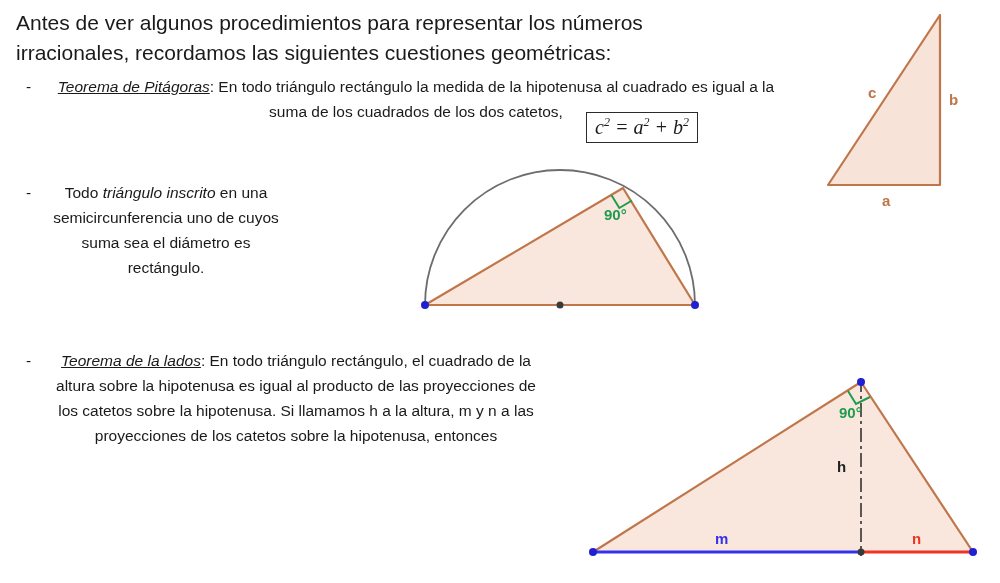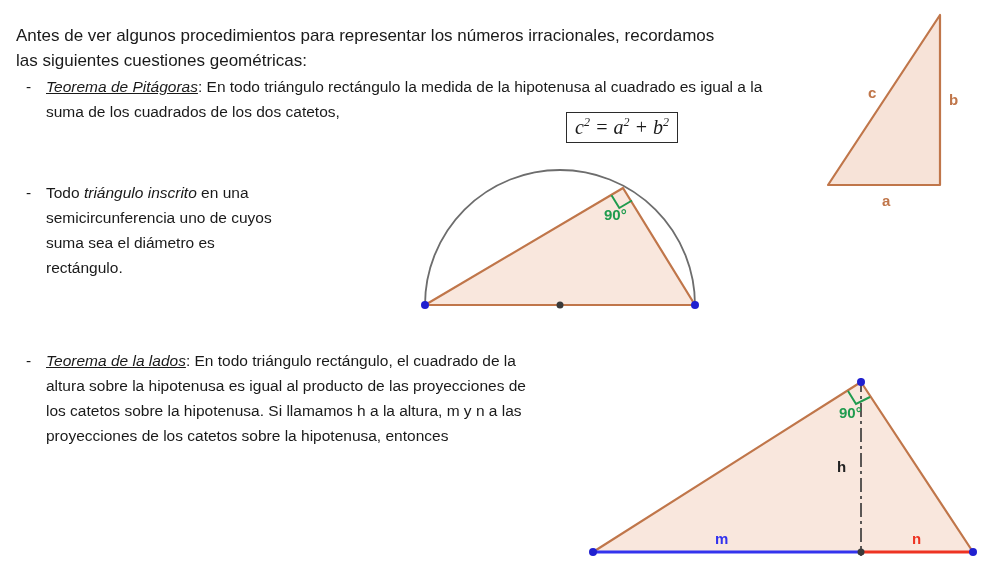--- a/index.html
+++ b/index.html
@@ -17,38 +17,39 @@
   }
   .page {
     position: absolute;
     left: 0; top: 0;
     width: 1000px;
     height: 583px;
   }
   .intro {
     position: absolute;
     left: 16px;
-    top: 24px;
+    top: 8px;
     width: 720px;
-    font-size: 17px;
+    font-size: 21px;
     line-height: 1.45;
   }
   .bullet {
     position: absolute;
     display: flex;
     font-size: 15.5px;
     line-height: 1.62;
   }
   .dash {
     width: 20px;
     flex: 0 0 20px;
     text-align: left;
   }
   .btext {
     flex: 1;
+    text-align: center;
   }
   .u-ital {
     font-style: italic;
     text-decoration: underline;
   }
   .ital {
     font-style: italic;
   }
   #bullet1 { left: 26px; top: 74px; width: 760px; }
   #bullet2 { left: 26px; top: 180px; width: 260px; }
@@ -57,20 +58,21 @@
   .formula-box {
     display: inline-block;
     border: 1px solid #2b2b2b;
     padding: 2px 8px 3px 8px;
     font-family: "Liberation Serif", serif;
     font-size: 20px;
     font-style: italic;
     vertical-align: middle;
     white-space: nowrap;
     background: #fff;
+    margin-left: 20px;
   }
   .formula-box sup {
     font-size: 12px;
     font-style: italic;
   }
   #formula1 {
     position: absolute;
     left: 566px;
     top: 112px;
   }

